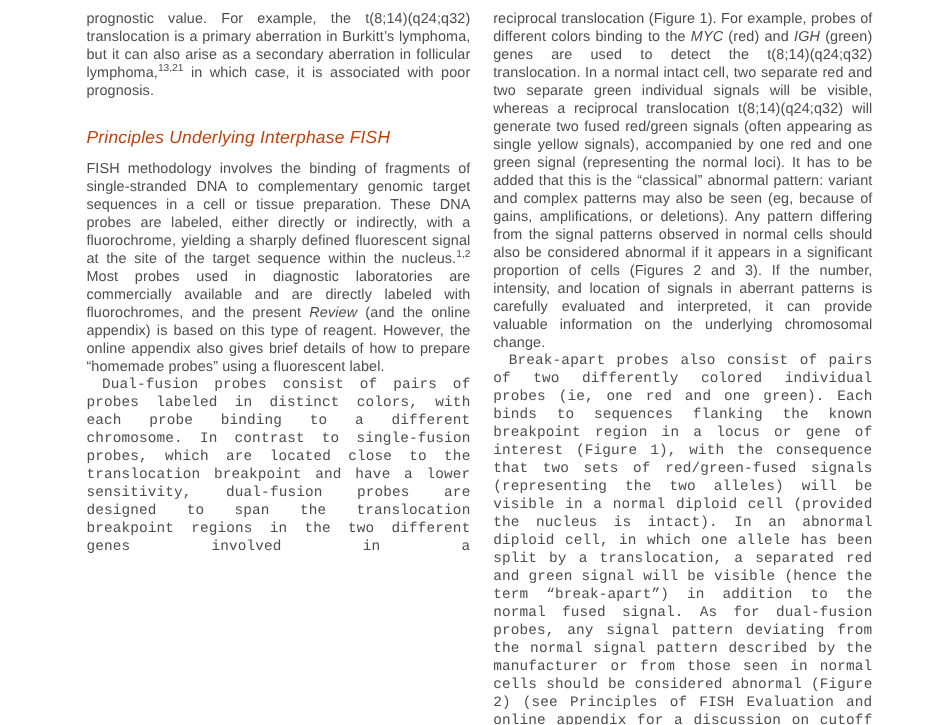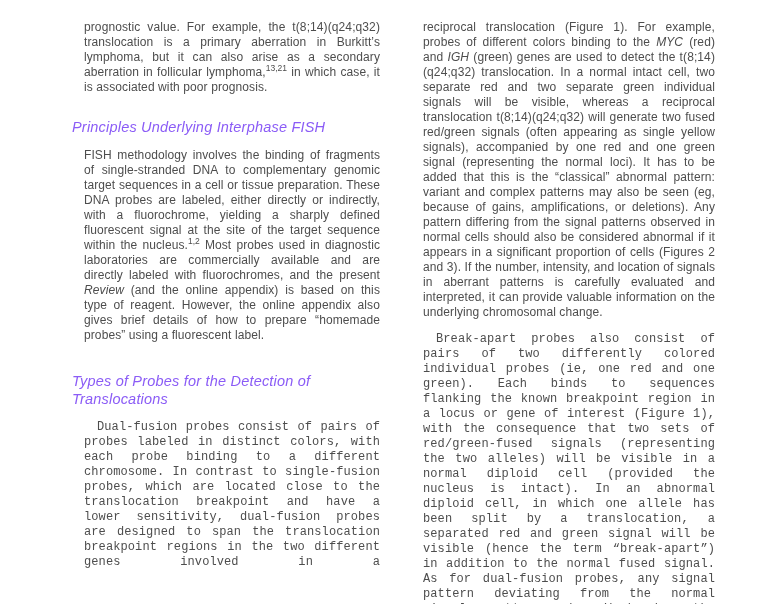--- a/index.html
+++ b/index.html
@@ -20,53 +20,52 @@
     position: absolute;
     top: 8px;
     font-size: 12px;
     line-height: 15px;
     text-align: justify;
     letter-spacing: 0.1px;
   }
   .col-left  { left: 72px;  width: 320px; }
   .col-right { left: 411px; width: 316px; }
 
-  .paragraph { margin: 12px; }
+  .paragraph { margin: 0; }
   .paragraph.indent { text-indent: 13px; font-family: Liberation Mono, monospace; }
   .paragraph.continued { text-align-last: justify; }
 
   .heading {
     font-style: italic;
     font-weight: 400;
     font-size: 14.5px;
     line-height: 18px;
     margin-top: 23px;
     margin-bottom: 9px;
     text-align: left;
     letter-spacing: 0.2px;
-    color: #8b5cf6;
+    color: #c2410c;
   }
   .heading.second { margin-top: 29px; }
 
   sup {
     font-size: 8.5px;
     line-height: 0;
     vertical-align: super;
     letter-spacing: 0;
   }
   em { font-style: italic; }
 </style>
 </head>
 <body>
 
 <div class="page" style="background: rgb(255, 255, 255); color: rgb(77, 77, 77);">
   <div class="col col-left">
       <div class="paragraph"><span>prognostic value. For example, the t(8;14)(q24;q32) translocation is a primary aberration in Burkitt’s lymphoma, but it can also arise as a secondary aberration in follicular lymphoma,</span><sup>13,21</sup><span> in which case, it is associated with poor prognosis.</span></div>
       <div class="heading"><span>Principles Underlying Interphase FISH</span></div>
       <div class="paragraph"><span>FISH methodology involves the binding of fragments of single-stranded DNA to complementary genomic target sequences in a cell or tissue preparation. These DNA probes are labeled, either directly or indirectly, with a fluorochrome, yielding a sharply defined fluorescent signal at the site of the target sequence within the nucleus.</span><sup>1,2</sup><span> Most probes used in diagnostic laboratories are commercially available and are directly labeled with fluorochromes, and the present </span><em>Review</em><span> (and the online appendix) is based on this type of reagent. However, the online appendix also gives brief details of how to prepare “homemade probes” using a fluorescent label.</span></div>
-      <div class="heading second"><span>Types of Probes for the Detection of Translocations</span></div>
       <div class="paragraph indent continued"><span>Dual-fusion probes consist of pairs of probes labeled in distinct colors, with each probe binding to a different chromosome. In contrast to single-fusion probes, which are located close to the translocation breakpoint and have a lower sensitivity, dual-fusion probes are designed to span the translocation breakpoint regions in the two different genes involved in a</span></div>
     </div>
   <div class="col col-right">
       <div class="paragraph"><span>reciprocal translocation (Figure 1). For example, probes of different colors binding to the </span><em>MYC</em><span> (red) and </span><em>IGH</em><span> (green) genes are used to detect the t(8;14)(q24;q32) translocation. In a normal intact cell, two separate red and two separate green individual signals will be visible, whereas a reciprocal translocation t(8;14)(q24;q32) will generate two fused red/green signals (often appearing as single yellow signals), accompanied by one red and one green signal (representing the normal loci). It has to be added that this is the “classical” abnormal pattern: variant and complex patterns may also be seen (eg, because of gains, amplifications, or deletions). Any pattern differing from the signal patterns observed in normal cells should also be considered abnormal if it appears in a significant proportion of cells (Figures 2 and 3). If the number, intensity, and location of signals in aberrant patterns is carefully evaluated and interpreted, it can provide valuable information on the underlying chromosomal change.</span></div>
       <div class="paragraph indent"><span>Break-apart probes also consist of pairs of two differently colored individual probes (ie, one red and one green). Each binds to sequences flanking the known breakpoint region in a locus or gene of interest (Figure 1), with the consequence that two sets of red/green-fused signals (representing the two alleles) will be visible in a normal diploid cell (provided the nucleus is intact). In an abnormal diploid cell, in which one allele has been split by a translocation, a separated red and green signal will be visible (hence the term “break-apart”) in addition to the normal fused signal. As for dual-fusion probes, any signal pattern deviating from the normal signal pattern described by the manufacturer or from those seen in normal cells should be considered abnormal (Figure 2) (see Principles of FISH Evaluation and online appendix for a discussion on cutoff values).</span></div>
     </div>
 </div>
 
 </body></html>

